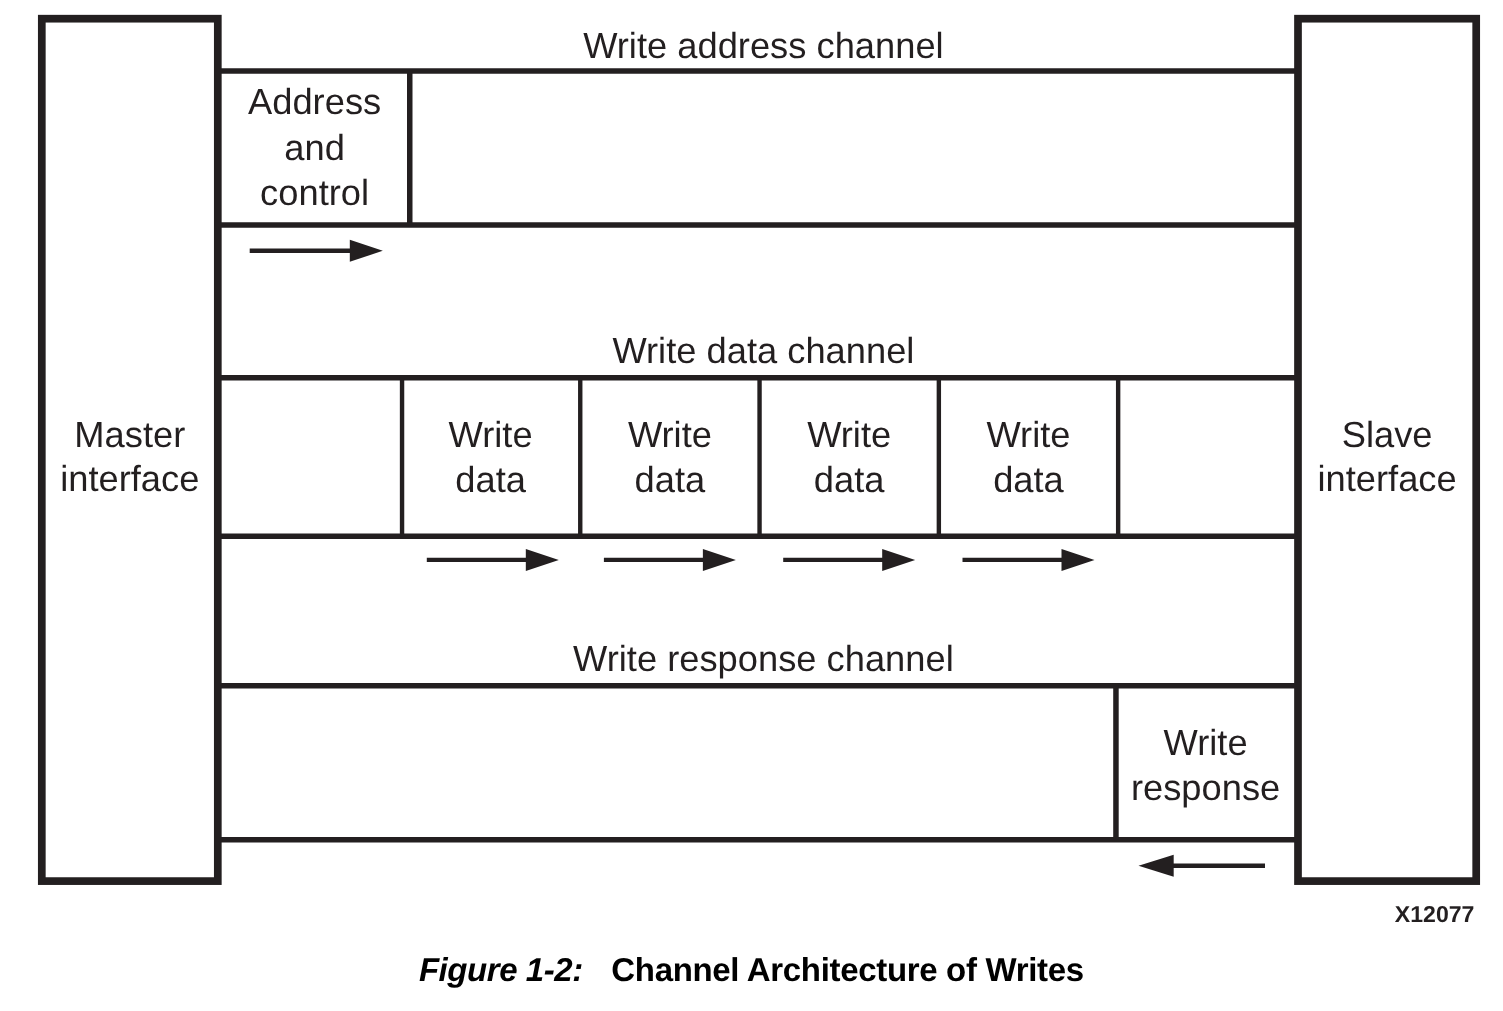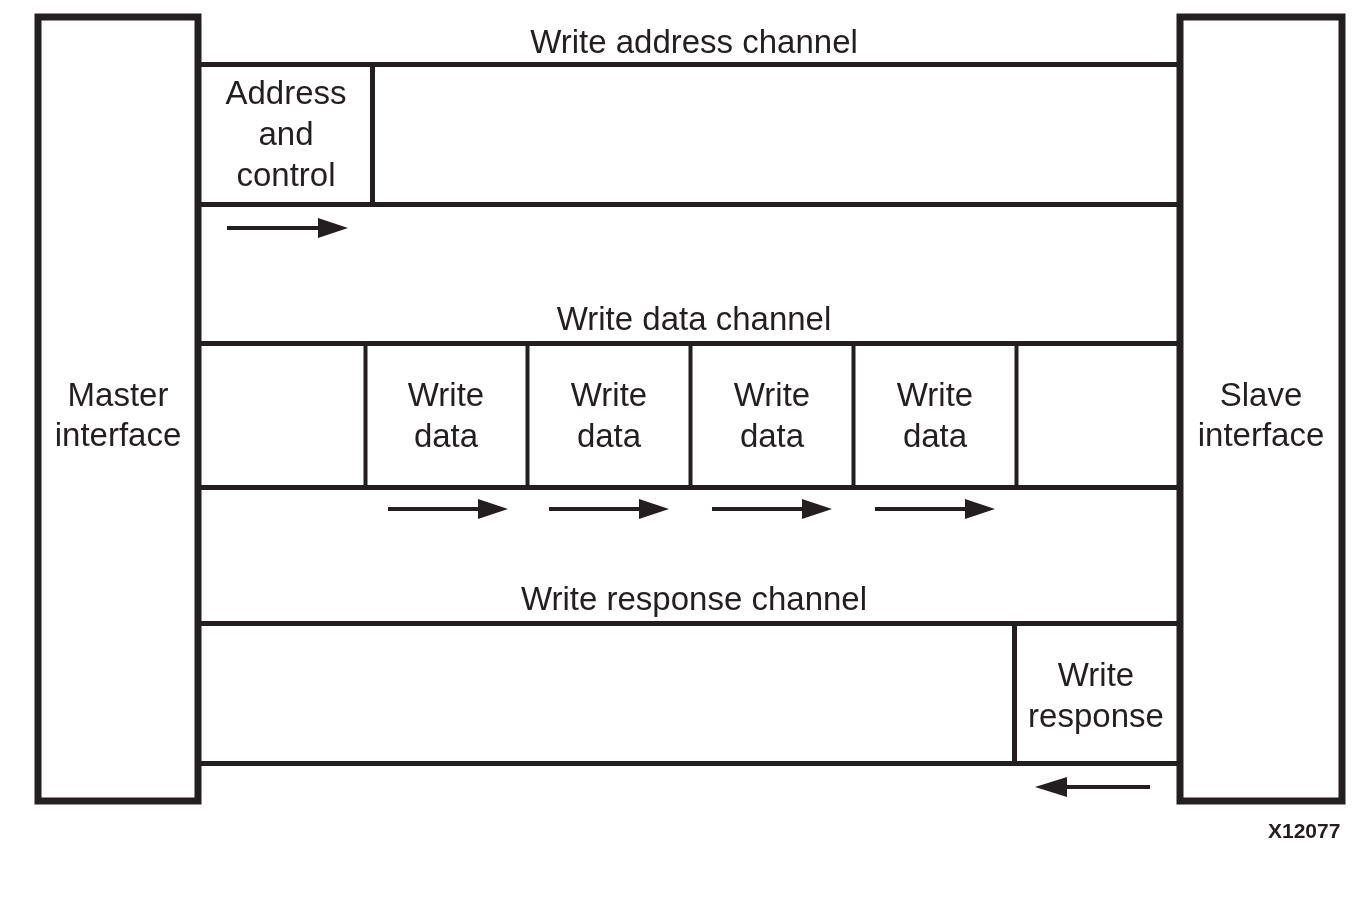--- a/index.html
+++ b/index.html
@@ -169,14 +169,17 @@
       <g>
         <line class="arrow-line" x1="1060" y1="787" x2="1150" y2="787"></line>
         <polygon class="arrow-head" points="1067,777 1035,787 1067,797"></polygon>
       </g>
     </g>
 
     <text class="code-text" x="1268" y="838">X12077</text>
 
   </svg>
 
+  <div class="caption">
+    <span class="caption-num">Figure 1-2:</span><span class="caption-title">Channel Architecture of Writes</span>
+  </div>
 
 </div>
 
 </body></html>

